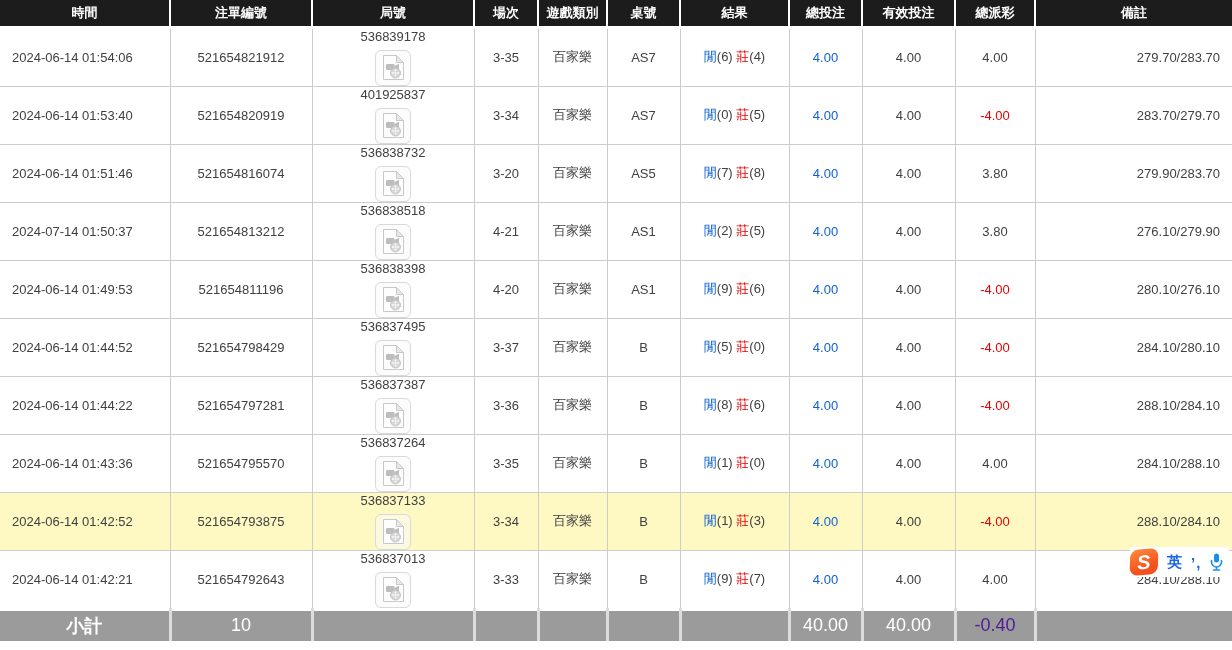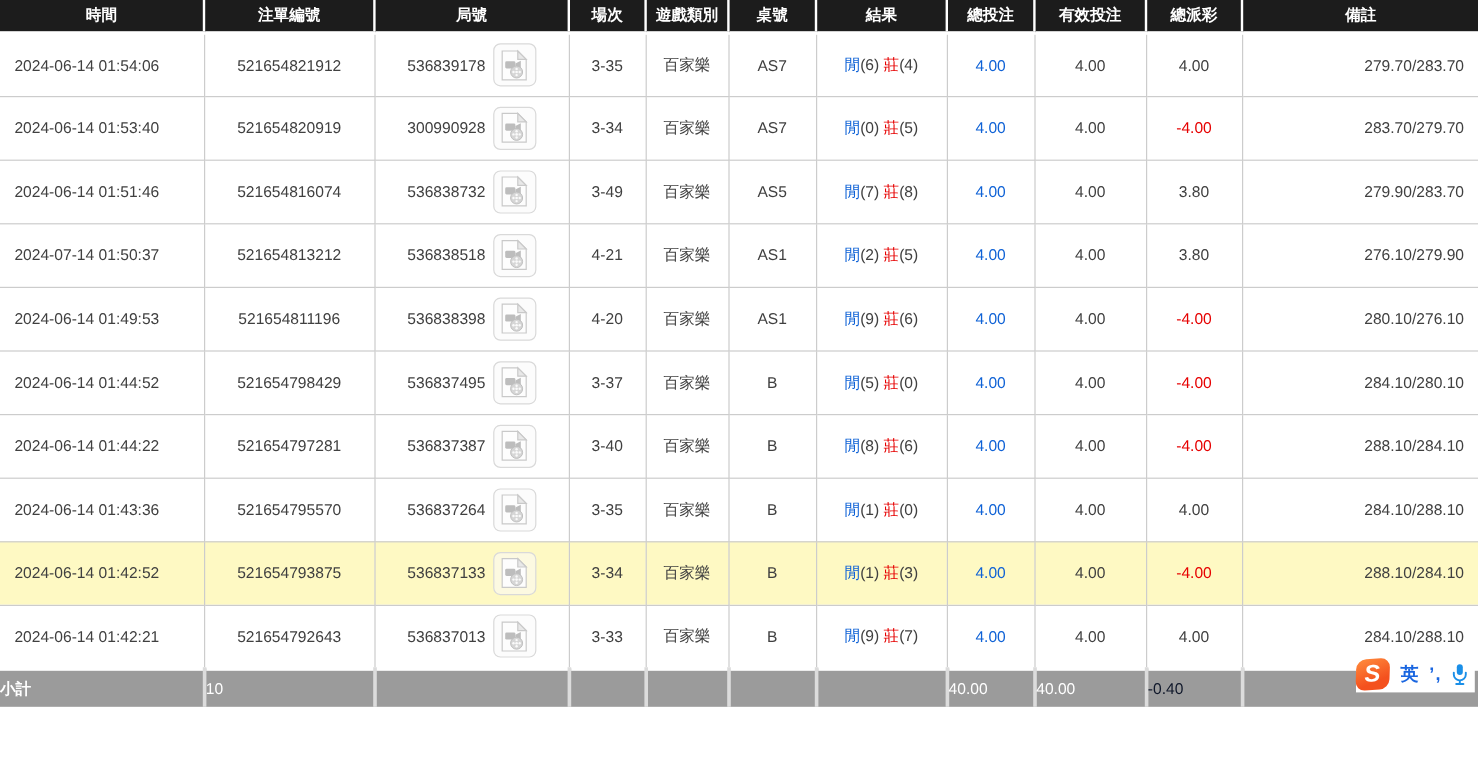--- a/index.html
+++ b/index.html
@@ -18,35 +18,35 @@
     height:53px; border:1px solid #ccc; font-size:13px; color:#404040;
     text-align:center; background:#fff; vertical-align:middle;
   }
   tbody tr td:first-child { border-left:none; text-align:left; padding-left:12px; }
   tbody tr td:last-child  { border-right:none; text-align:right; padding-right:12px; }
   tbody tr.hl td { background:#fef9c3; }
 
   .blue { color:#0f62d6; }
   .red  { color:#e60000; }
 
-  .round-wrap { display:flex; align-items:center; justify-content:center; gap:6px; }
+  .round-wrap { display:flex; align-items:center; justify-content:center; gap:6px;flex-direction:column; }
   .video-btn {
     width:36px; height:36px; border:1px solid #d9d9d9; border-radius:6px;
     background:rgba(250,250,250,0.55); cursor:pointer;
     display:flex; align-items:center; justify-content:center; padding:0;
   }
 
   tfoot td {
-    background:#9b9b9b; color:#fff; font-size:13px; height:32px;
-    text-align:left; border-right:3px solid #dcdcdc; border-top:3px solid #fff;
+    background:#9b9b9b; color:#fff; font-size:18px; height:32px;
+    text-align:center; border-right:3px solid #dcdcdc; border-top:3px solid #fff;
     vertical-align:middle;
   }
   tfoot td:last-child { border-right:none; }
   tfoot td.f-label { font-weight:bold; }
-  tfoot td.red { color:#0f172a; }
+  tfoot td.red { color:#4c1d95; }
 
   .ime-bar {
     position:absolute; left:1130px; top:547px; height:30px;
     display:flex; align-items:center; gap:9px; background:#fff;
     padding:0 6px 0 0; z-index:5;
   }
   .ime-logo {
     width:28px; height:26px; border-radius:8px;
     background:linear-gradient(160deg,#ff8b3d 0%,#f4511e 70%);
     display:flex; align-items:center; justify-content:center;
@@ -125,21 +125,21 @@
     <td class="blue">4.00</td>
     <td>4.00</td>
     <td class="payout">4.00</td>
     <td>279.70/283.70</td>
   </tr>
         <tr>
     <td>2024-06-14 01:53:40</td>
     <td>521654820919</td>
     <td>
       <div class="round-wrap">
-        <span>300990928</span>
+        <span>401925837</span>
         <button class="video-btn">
           <svg width="23" height="27" viewBox="0 0 23 27">
             <path d="M1.5 1.5 h13 l7 7 v17 h-20 z" fill="#fdfdfd" stroke="#c9c9c9" stroke-width="1"></path>
             <path d="M14.5 1.5 l7 7 h-7 z" fill="#e8e8e8" stroke="#c9c9c9" stroke-width="1"></path>
             <rect x="4" y="10" width="8.5" height="6" rx="1.2" fill="#bdbdbd"></rect>
             <path d="M12.5 12 l4.5 -2.3 v6.6 l-4.5 -2.3 z" fill="#bdbdbd"></path>
             <circle cx="13.5" cy="19" r="5" fill="#d6d6d6" stroke="#bdbdbd" stroke-width="0.8"></circle>
             <circle cx="13.5" cy="19" r="1.1" fill="#fafafa"></circle>
             <circle cx="13.5" cy="16.4" r="1" fill="#fafafa"></circle>
             <circle cx="13.5" cy="21.6" r="1" fill="#fafafa"></circle>
@@ -176,21 +176,21 @@
             <circle cx="13.5" cy="19" r="5" fill="#d6d6d6" stroke="#bdbdbd" stroke-width="0.8"></circle>
             <circle cx="13.5" cy="19" r="1.1" fill="#fafafa"></circle>
             <circle cx="13.5" cy="16.4" r="1" fill="#fafafa"></circle>
             <circle cx="13.5" cy="21.6" r="1" fill="#fafafa"></circle>
             <circle cx="10.9" cy="19" r="1" fill="#fafafa"></circle>
             <circle cx="16.1" cy="19" r="1" fill="#fafafa"></circle>
           </svg>
         </button>
       </div>
     </td>
-    <td>3-49</td>
+    <td>3-20</td>
     <td>百家樂</td>
     <td>AS5</td>
     <td>
       <span class="blue">閒</span><span>(7)</span>
       <span class="red">莊</span><span>(8)</span>
     </td>
     <td class="blue">4.00</td>
     <td>4.00</td>
     <td class="payout">3.80</td>
     <td>279.90/283.70</td>
@@ -312,21 +312,21 @@
             <circle cx="13.5" cy="19" r="5" fill="#d6d6d6" stroke="#bdbdbd" stroke-width="0.8"></circle>
             <circle cx="13.5" cy="19" r="1.1" fill="#fafafa"></circle>
             <circle cx="13.5" cy="16.4" r="1" fill="#fafafa"></circle>
             <circle cx="13.5" cy="21.6" r="1" fill="#fafafa"></circle>
             <circle cx="10.9" cy="19" r="1" fill="#fafafa"></circle>
             <circle cx="16.1" cy="19" r="1" fill="#fafafa"></circle>
           </svg>
         </button>
       </div>
     </td>
-    <td>3-40</td>
+    <td>3-36</td>
     <td>百家樂</td>
     <td>B</td>
     <td>
       <span class="blue">閒</span><span>(8)</span>
       <span class="red">莊</span><span>(6)</span>
     </td>
     <td class="blue">4.00</td>
     <td>4.00</td>
     <td class="payout red">-4.00</td>
     <td>288.10/284.10</td>

